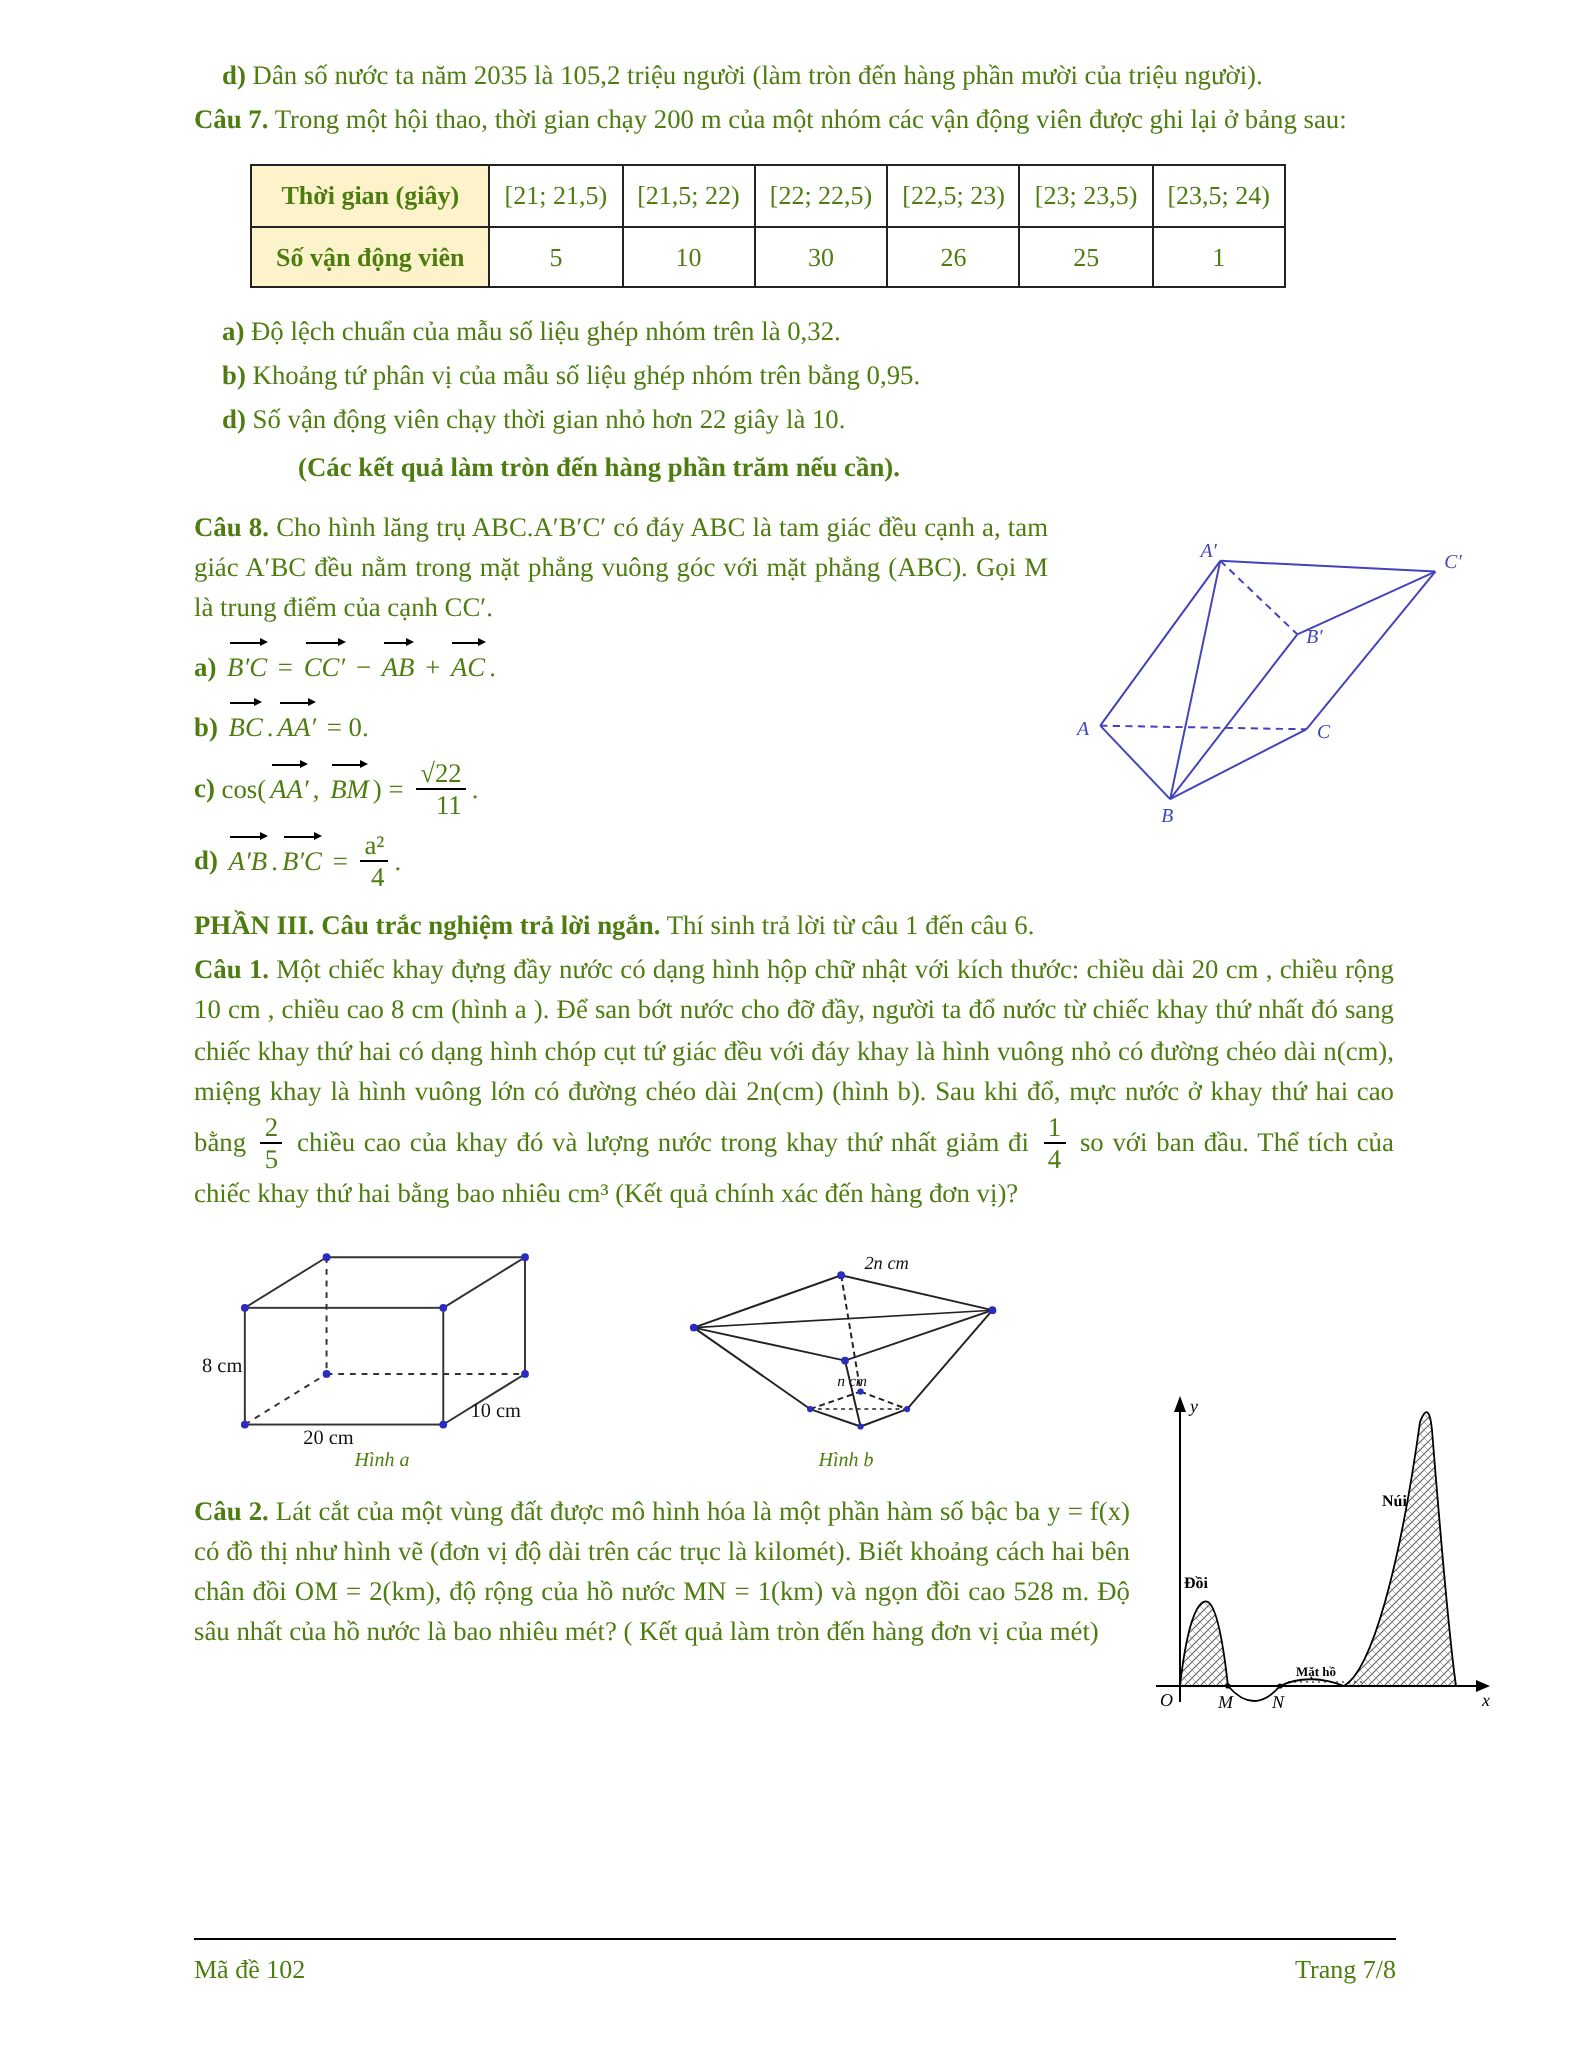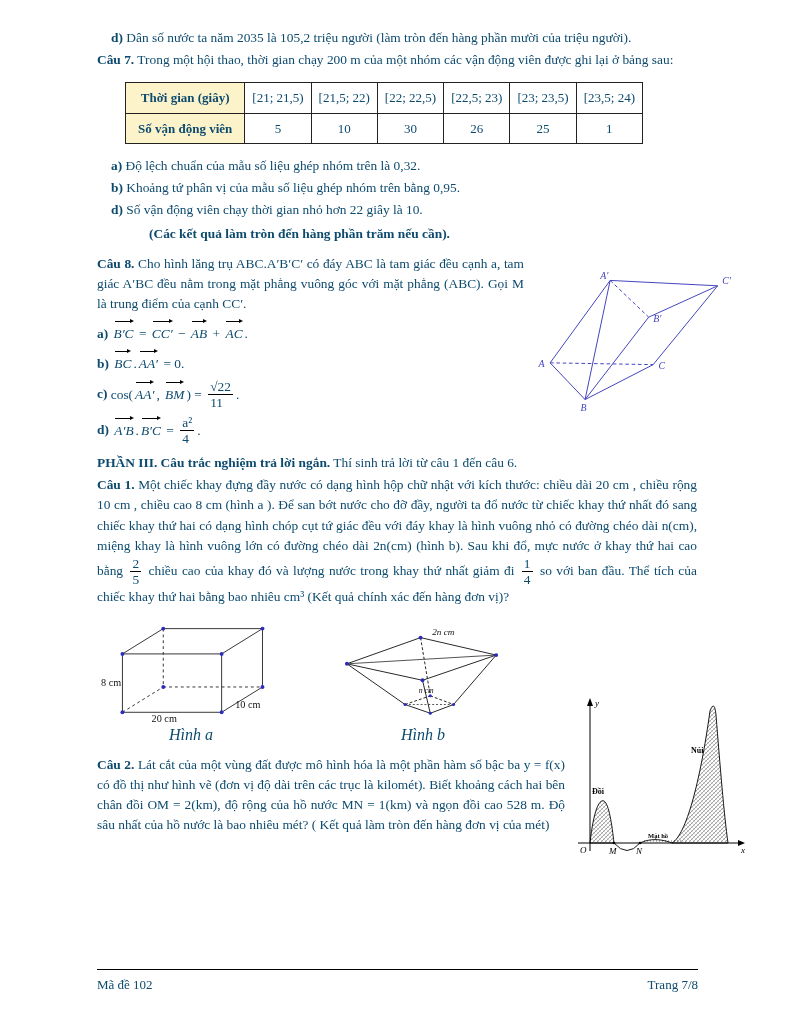--- a/index.html
+++ b/index.html
@@ -1,44 +1,44 @@
 <!DOCTYPE html>
 <html><head>
 <meta charset="utf-8">
 <style>
   html,body{margin:0;padding:0;background:#e8e8e8;}
   .page{
     width:792px;height:1024px;margin:0 auto;position:relative;background:#ffffff;
     box-sizing:border-box;padding:26px 95px 0 97px;overflow:hidden;
-    font-family:"Liberation Serif",serif;font-size:13.4px;line-height:1.5;color:#0c4a6e;
+    font-family:"Liberation Serif",serif;font-size:13.4px;line-height:1.5;color:#4d7c0f;
   }
   .para{margin:2px 0;text-align:justify;}
   .indent{margin-left:14px;}
   b.lbl{white-space:nowrap;}
   
   table.cau7{border-collapse:collapse;margin:12px 0 12px 28px;}
   table.cau7 td,table.cau7 th{border:1px solid #222;padding:4px 7px;text-align:center;font-weight:normal;font-size:13px;}
   table.cau7 th.rowhead{background:#fcf3cb;font-weight:bold;padding:5px 12px;}
   .note{font-weight:bold;margin:3px 0 10px 52px;}
   
   .vec{position:relative;display:inline-block;font-style:italic;margin:0 2px;padding-top:5px;}
   .vec::before{content:"";position:absolute;top:2px;left:1px;right:4px;border-top:1px solid #000;}
   .vec::after{content:"";position:absolute;top:0;right:0;width:0;height:0;
     border-left:4px solid #000;border-top:2.2px solid transparent;border-bottom:2.2px solid transparent;}
-  .frac{display:inline-block;vertical-align:-0.65em;text-align:left;margin:0 3px;line-height:1.12;}
+  .frac{display:inline-block;vertical-align:-0.65em;text-align:right;margin:0 3px;line-height:1.12;}
   .frac .num{display:block;border-bottom:1px solid #000;padding:0 2px;}
   .frac .den{display:block;padding:0 2px;}
   .mathline{margin:5px 0;}
   
   .prism{float:right;width:215px;margin:12px -52px 0 10px;}
   .clear{clear:both;}
   
   .figs{display:flex;gap:62px;align-items:flex-end;margin:8px 0 4px 4px;}
   .fig{display:flex;flex-direction:column;align-items:center;}
-  .figcap{font-style:italic;font-size:16px;margin-top:1px;}
+  .figcap{font-style:italic;font-size:10px;margin-top:1px;}
   .bottom{position:relative;}
   .cau2-text{margin-top:8px;padding-right:132px;text-align:justify;}
   .graph-wrap{position:absolute;top:78px;right:-52px;}
   svg text{font-family:"Liberation Serif",serif;}
   .footer{position:absolute;left:97px;right:94px;bottom:30px;border-top:1px solid #000;
     padding-top:5px;display:flex;justify-content:space-between;font-size:13px;}
 </style>
 </head>
 <body>
 

